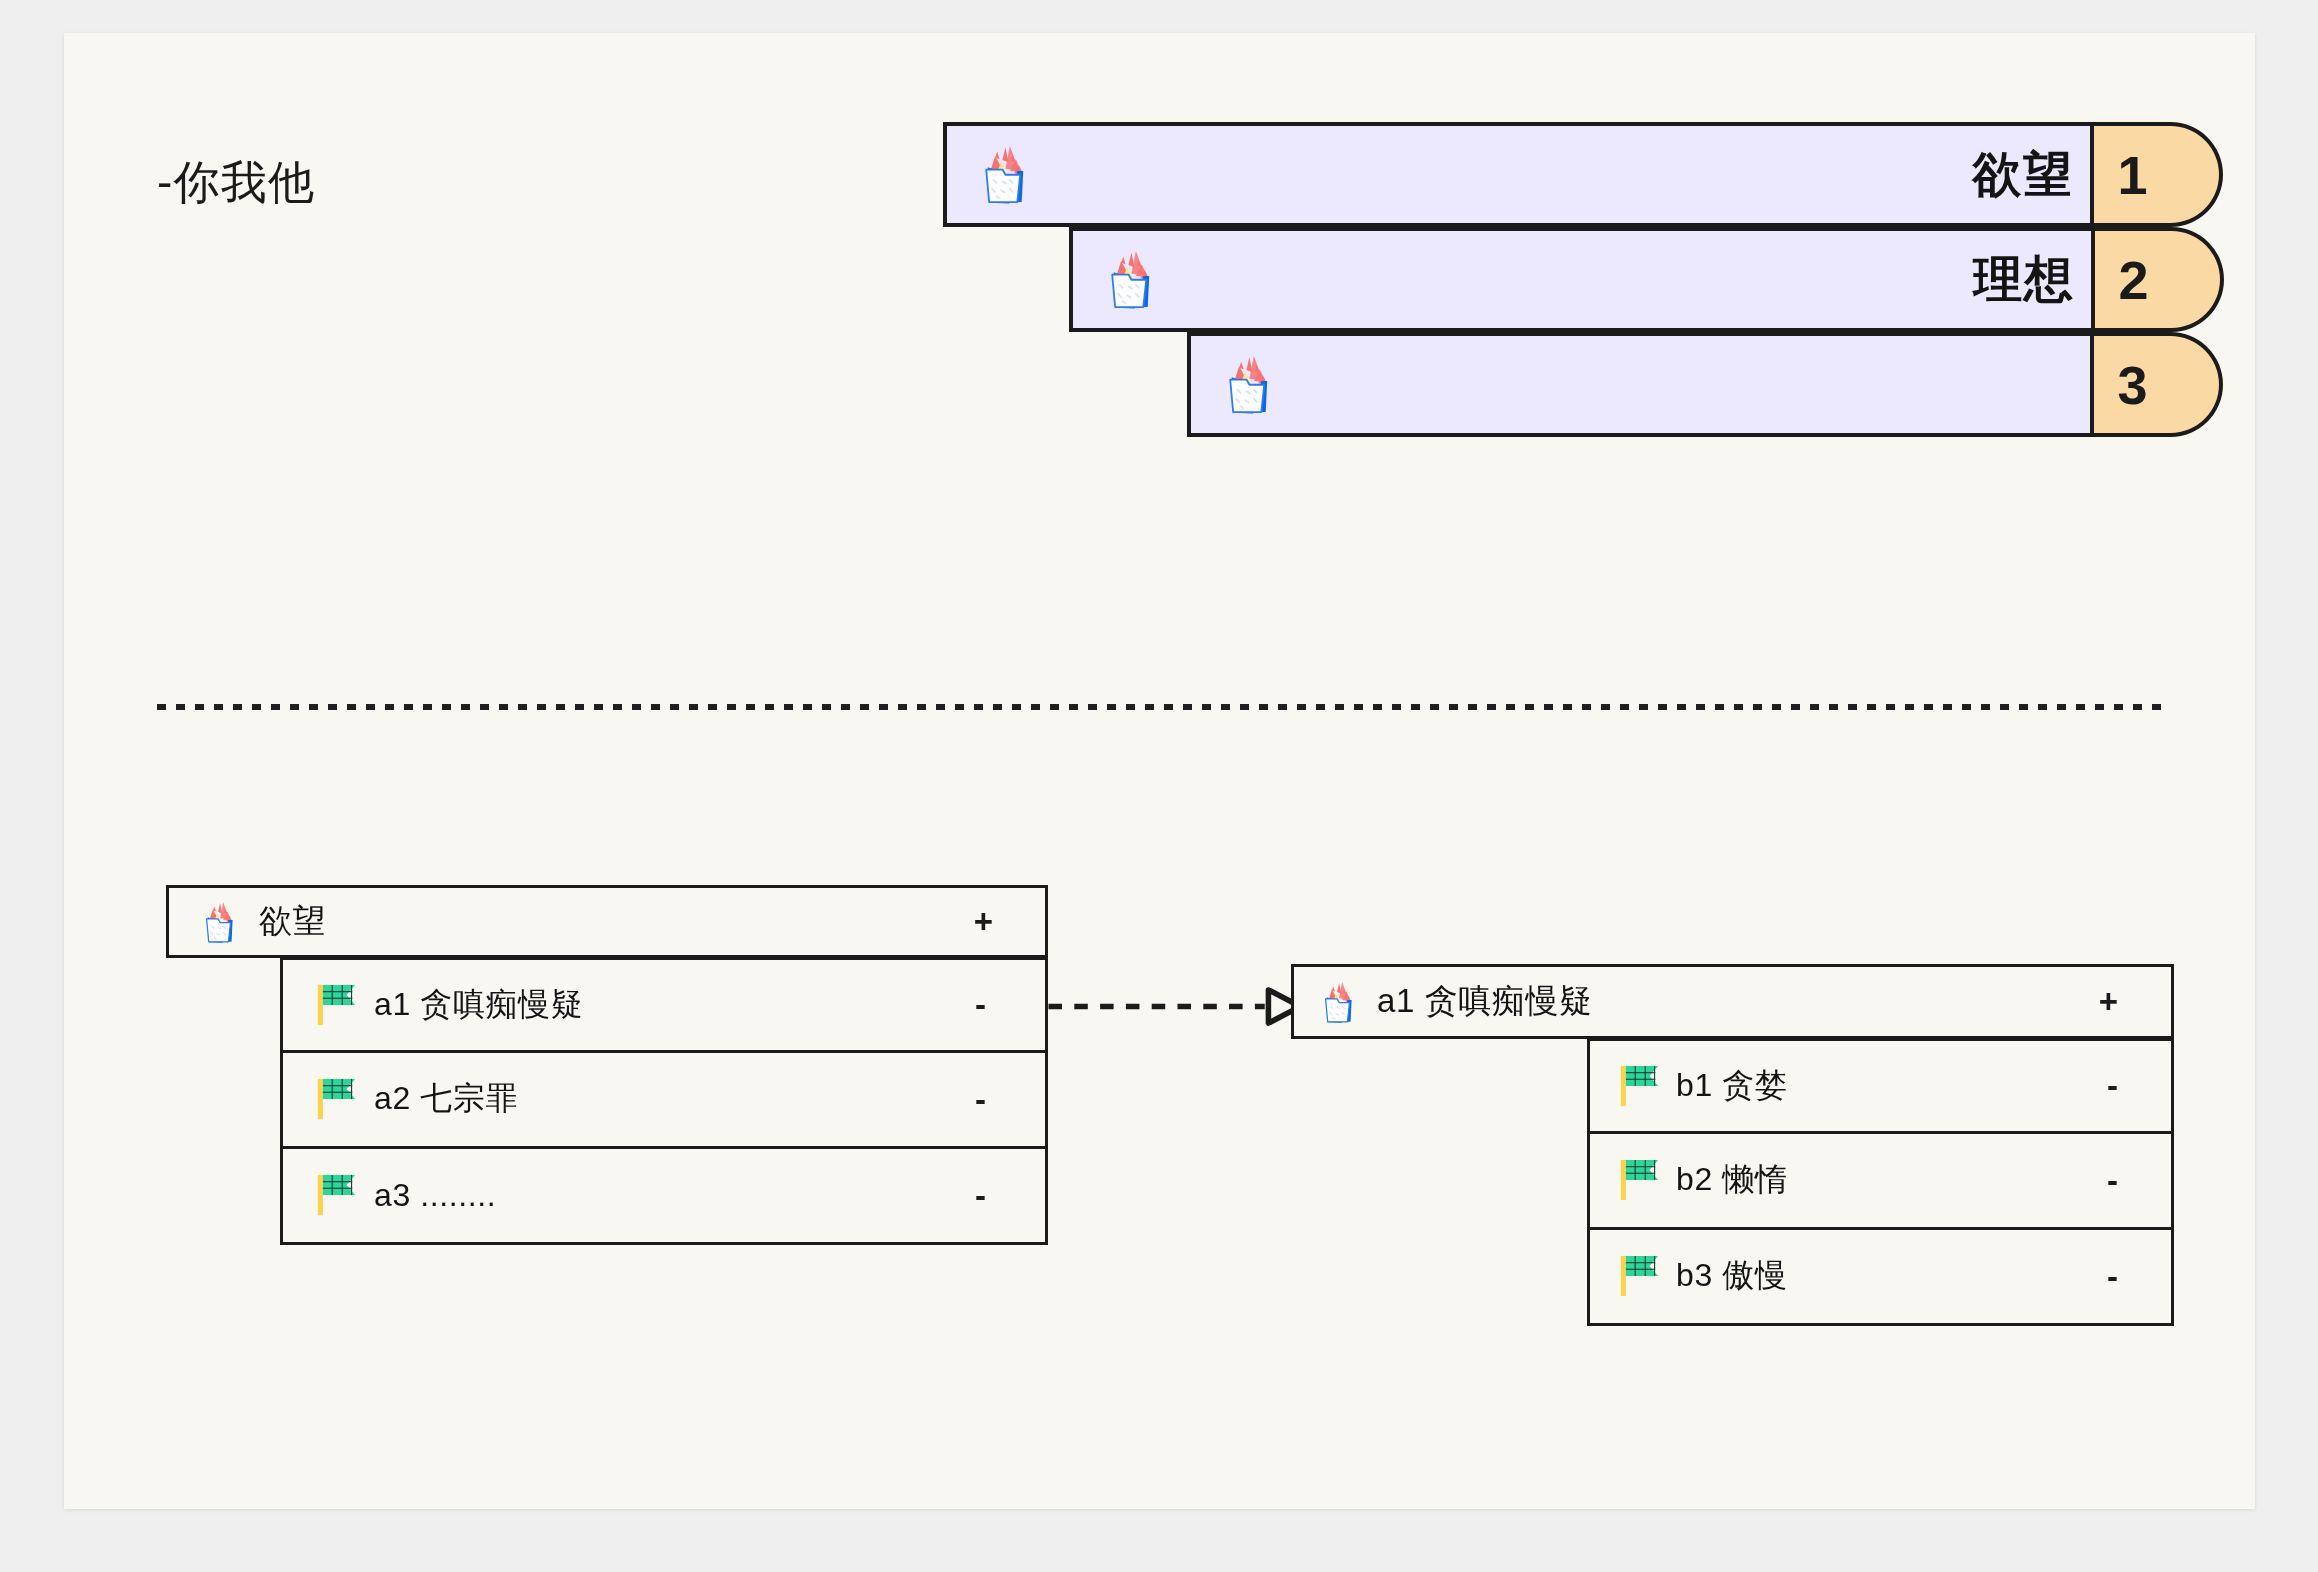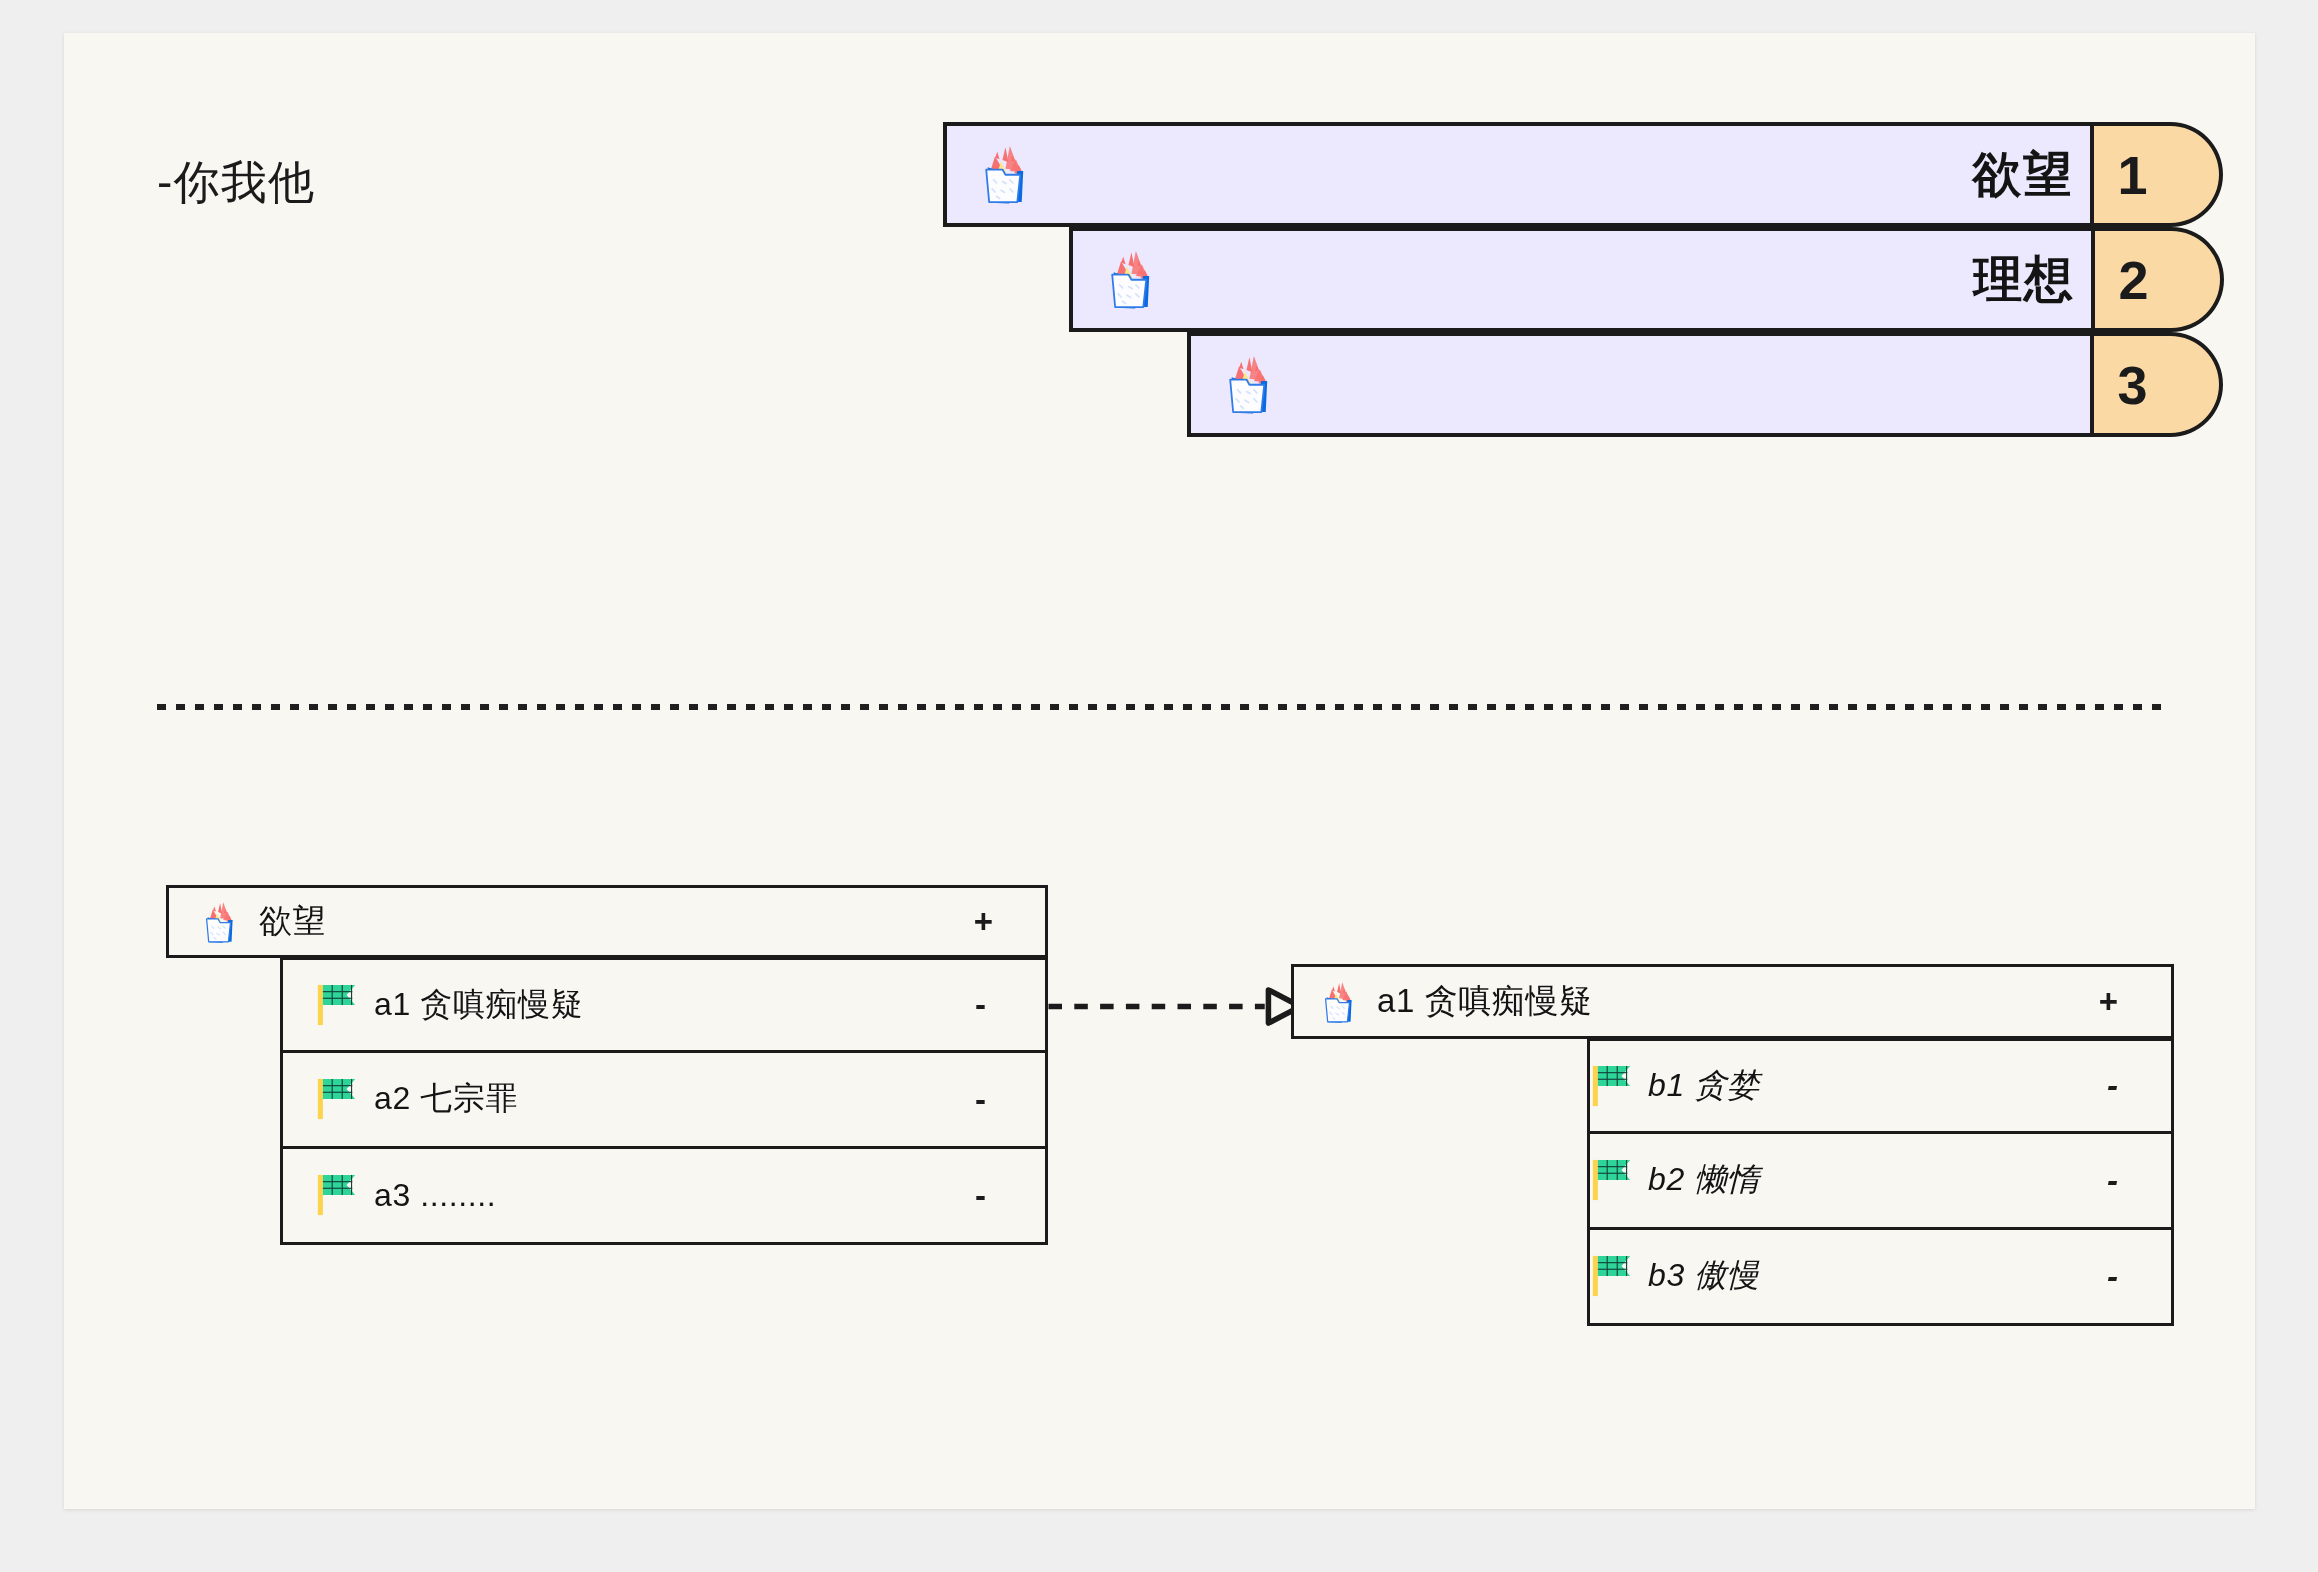--- a/index.html
+++ b/index.html
@@ -125,21 +125,21 @@
   #panel-left .node-row{width:768px; height:96px; padding-left:32px;}
   #panel-left .node-row .row-label{margin-left:16px;}
   #panel-left .node-row .row-action{right:59px; font-weight:700;}
 
   
   #panel-right{left:1291px; top:963px;}
   #panel-right .node-head{width:883px; height:75px; padding-left:16px;}
   #panel-right .node-head .row-label{margin-left:15px; font-size:33px;}
   #panel-right .node-head .row-action{right:53px;}
   #panel-right .children{margin-left:296px; margin-top:-1.2px;}
-  #panel-right .node-row{width:587px; height:96px; font-style:italic;}
+  #panel-right .node-row{width:587px; height:96px; padding-left:28px;}
   #panel-right .node-row .row-label{margin-left:15px;}
   #panel-right .node-row .row-action{right:53px;}
 
   
   #connector{
     position:absolute;
     left:1047px; top:1003px;
     width:259px; height:37px;
   }
 </style>

